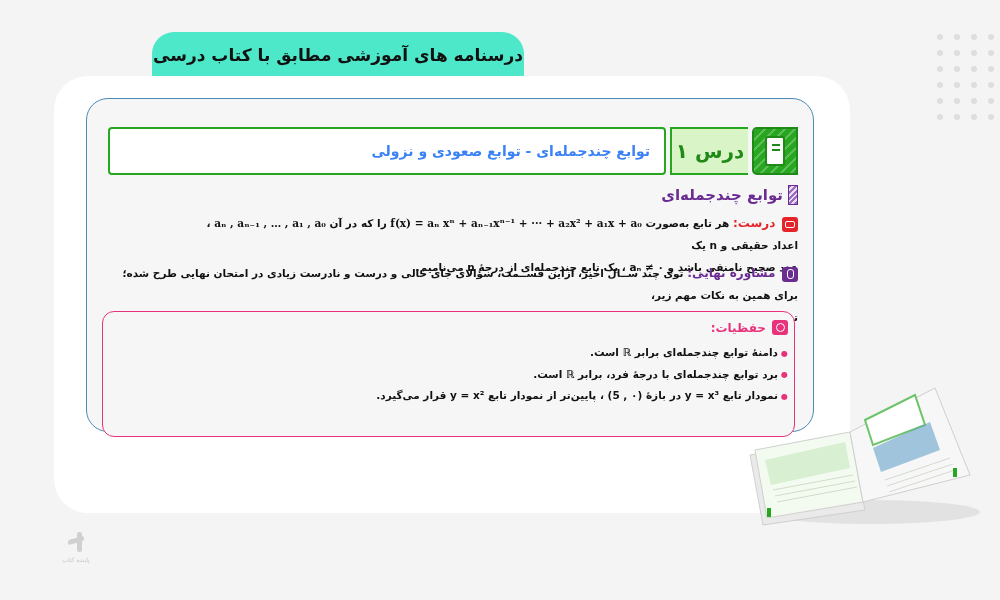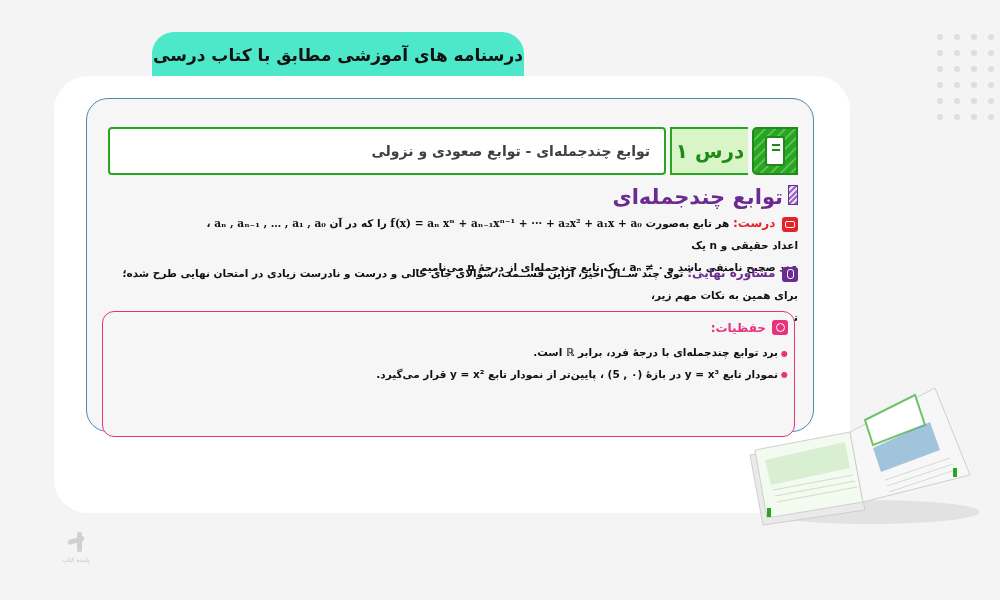--- a/index.html
+++ b/index.html
@@ -37,26 +37,26 @@
   .lesson-icon .nb { width: 20px; height: 30px; background: #fff; border: 2px solid #1f8a18; border-radius: 3px; position: relative; }
   .lesson-icon .nb::before { content: ""; position: absolute; left: 5px; right: 3px; top: 6px; height: 2px; background: #1f8a18; box-shadow: 0 5px 0 #1f8a18; }
   .lesson-num {
     width: 78px; height: 48px; background: #d9f5c8; border: 2px solid #27a61f; border-right: none;
     display: flex; align-items: center; justify-content: center;
     font-size: 20px; font-weight: bold; color: #1f8a18;
   }
   .lesson-title {
     flex: 1; height: 48px; background: #fff; border: 2.5px solid #27a61f; border-radius: 4px;
     display: flex; align-items: center; padding-right: 14px;
-    font-size: 14px; font-weight: bold; color: #404040;
+    font-size: 14px; font-weight: bold; color: #3b82f6;
   }
   .section-heading {
     position: absolute; right: 202px; top: 185px; direction: rtl;
-    display: flex; gap: 5px;
-    font-size: 21px; font-weight: bold; color: #6a2c91;
+    display: flex; align-items: center; gap: 5px;
+    font-size: 15px; font-weight: bold; color: #6a2c91;
   }
   .stripe-icon {
     width: 10px; height: 20px; border: 1.5px solid #6a2c91;
     background: repeating-linear-gradient(135deg, #9a6cc0 0 2px, #e9ddf3 2px 4px);
   }
   .para {
     position: absolute; right: 202px; direction: rtl; text-align: right;
     font-size: 10.5px; font-weight: bold; color: #111; line-height: 22px;
   }
   .para .lbl-red { color: #e5242a; font-size: 12px; }
@@ -163,20 +163,21 @@
   </div>
   <div>توجه ویژه‌ای داشته باشید.</div>
 </div>
 
 <div class="notes-box"></div>
 <div class="notes-head">
   <span class="badge pink"></span>
   <span>حفظیات:</span>
 </div>
 <ul class="notes-list">
+  <li>دامنهٔ توابع چندجمله‌ای برابر ℝ است.</li>
   <li>برد توابع چندجمله‌ای با درجهٔ فرد، برابر ℝ است.</li>
   <li>نمودار تابع y = x³ در بازهٔ (۰ , 5) ، پایین‌تر از نمودار تابع y = x² قرار می‌گیرد.</li>
 </ul>
 
 <svg class="book" viewBox="0 0 240 150">
   <ellipse cx="125" cy="132" rx="110" ry="12" fill="#e2e2e2"></ellipse>
   <polygon points="5,75 105,58 120,130 18,145" fill="#eaeaea" stroke="#cfcfcf"></polygon>
   <polygon points="10,70 105,52 118,122 22,138" fill="#f3faf0" stroke="#cfcfcf"></polygon>
   <polygon points="105,52 190,8 225,95 118,122" fill="#f7f7f7" stroke="#cfcfcf"></polygon>
   <polygon points="120,40 170,15 180,45 128,65" fill="#fff" stroke="#6fc36a" stroke-width="2"></polygon>

